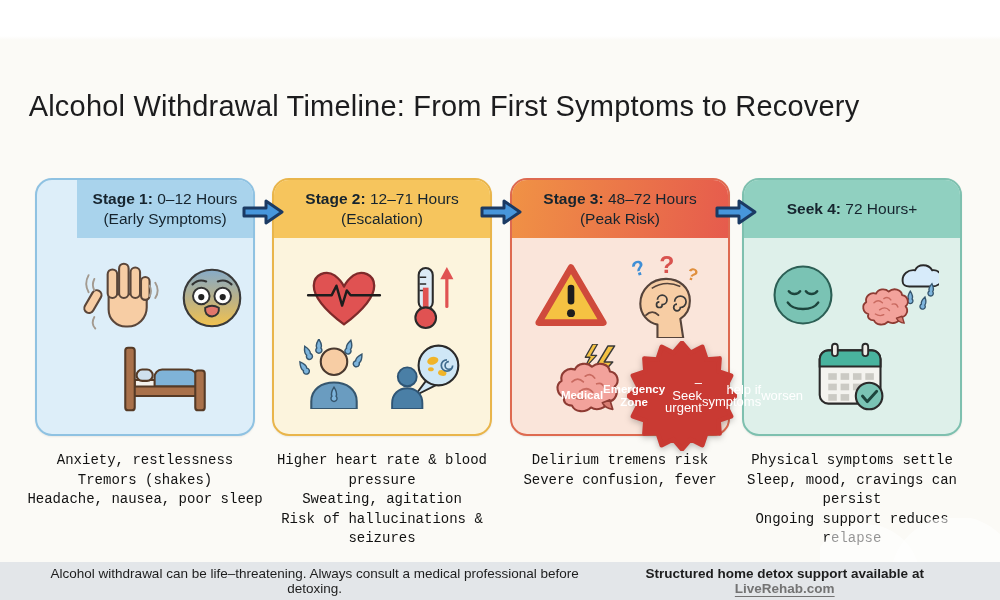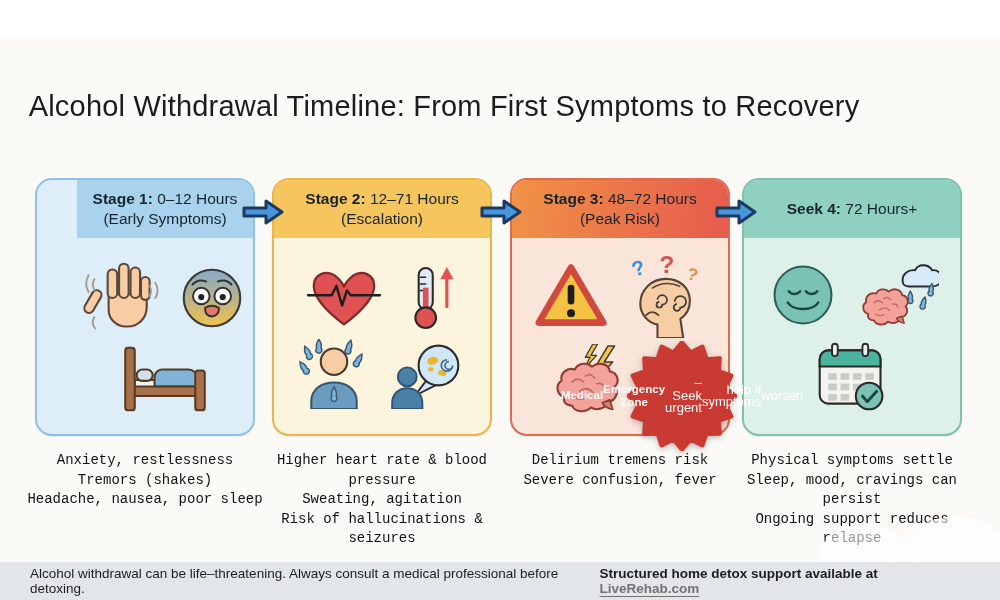--- a/index.html
+++ b/index.html
@@ -35,21 +35,21 @@
     align-items:center;color:#fff;text-align:center;}
   .badge-text .bt{font-weight:bold;font-size:11.5px;line-height:13.5px;}
   .badge-text .bn{font-size:13px;line-height:12.5px;text-align:right;}
   
   .deco{position:absolute;left:820px;top:518px;width:180px;height:44px;overflow:hidden;}
   .deco i{position:absolute;background:#ffffff;opacity:.55;border-radius:50%;}
   .deco .d1{width:110px;height:110px;left:-10px;top:6px;}
   .deco .d2{width:130px;height:130px;left:70px;top:-2px;}
   .footer{position:absolute;left:0;top:562px;width:1000px;height:38px;background:#e3e6e9;
     display:flex;align-items:center;justify-content:space-between;padding:0 30px;box-sizing:border-box;
-    font-size:13.5px;color:#1d1d1d;z-index:7;}
+    font-size:13.5px;color:#1d1d1d;z-index:7;text-align:center;}
   .promo{font-weight:bold;}
   .promo a{color:#737373;text-decoration:underline;text-underline-offset:3px;}
 </style>
 </head>
 <body>
 
 <div class="canvas">
 
   <h1 class="page-title">Alcohol Withdrawal Timeline: From First Symptoms to Recovery</h1>
 

